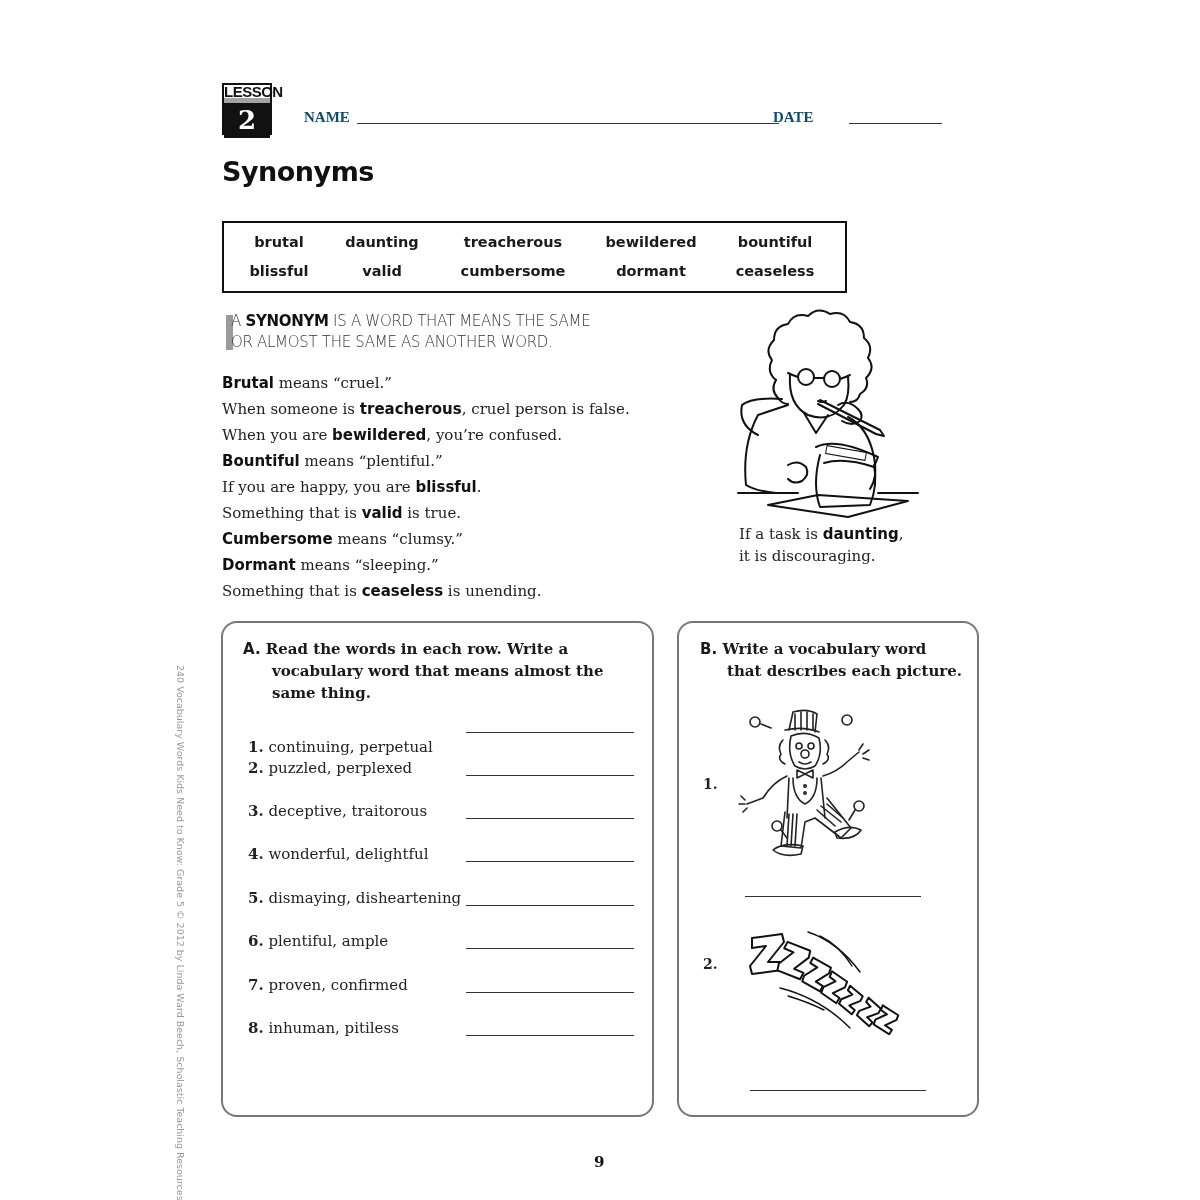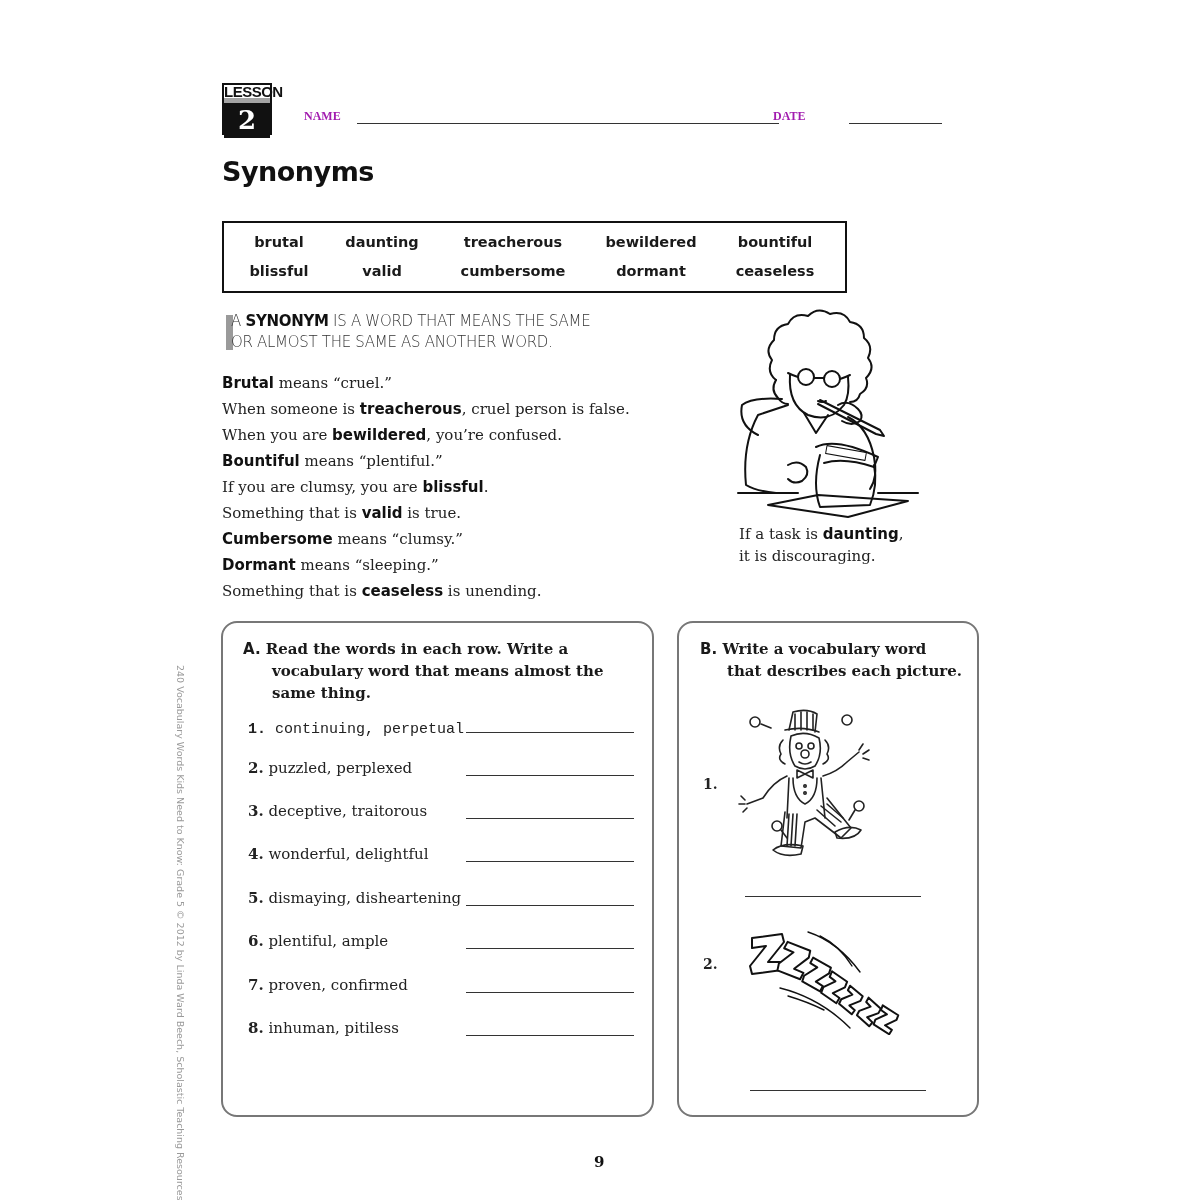--- a/index.html
+++ b/index.html
@@ -16,21 +16,21 @@
   }
   .lesson-badge .lesson-word {
     display: block; background: #fff; color: #111; font-family: "Liberation Sans", sans-serif;
     font-weight: bold; font-size: 15px; letter-spacing: -0.5px; line-height: 13px;
     border-bottom: 5px solid #a3a3a3;
   }
   .lesson-badge .lesson-num {
     display: block; background: #111; color: #fff; font-family: "DejaVu Serif", serif; font-weight: bold;
     font-size: 26px; text-align: center; line-height: 35px; height: 35px;
   }
-  .field-label { font-family: "Liberation Serif", serif; font-weight: bold; font-size: 12px; color: #a21caf; }
+  .field-label { font-family: "Liberation Serif", serif; font-weight: bold; font-size: 15px; color: #0c4a6e; }
   .field-line { border-bottom: 1px solid #333; height: 0; }
 
   .page-title {
     left: 222px; top: 156px; font-family: "DejaVu Sans", sans-serif; font-weight: bold; font-size: 27px;
     letter-spacing: -0.5px; color: #111;
   }
 
   
   .word-box {
     left: 222px; top: 221px; width: 625px; height: 72px; border: 2.5px solid #111; box-sizing: border-box;
@@ -120,21 +120,21 @@
 <div class="abs def-note">
   <span>A </span><b>SYNONYM</b><span> IS A WORD THAT MEANS THE SAME</span><br>
   <span>OR ALMOST THE SAME AS ANOTHER WORD.</span>
 </div>
 
 <div class="abs sentences">
   <div class="sentence"><span></span><b>Brutal</b><span> means “cruel.”</span></div>
   <div class="sentence"><span>When someone is </span><b>treacherous</b><span>, cruel person is false.</span></div>
   <div class="sentence"><span>When you are </span><b>bewildered</b><span>, you’re confused.</span></div>
   <div class="sentence"><span></span><b>Bountiful</b><span> means “plentiful.”</span></div>
-  <div class="sentence"><span>If you are clumsy, you are </span><b>blissful</b><span>.</span></div>
+  <div class="sentence"><span>If you are happy, you are </span><b>blissful</b><span>.</span></div>
   <div class="sentence"><span>Something that is </span><b>valid</b><span> is true.</span></div>
   <div class="sentence"><span></span><b>Cumbersome</b><span> means “clumsy.”</span></div>
   <div class="sentence"><span></span><b>Dormant</b><span> means “sleeping.”</span></div>
   <div class="sentence"><span>Something that is </span><b>ceaseless</b><span> is unending.</span></div>
 </div>
 
 <svg class="abs illus-teacher" viewBox="0 0 200 215">
   <g fill="none" stroke="#111" stroke-width="2" stroke-linecap="round" stroke-linejoin="round">
 
     <path d="M48 75 q-10 -8 -4 -20 q-8 -10 2 -20 q0 -14 14 -16 q6 -12 20 -8 q10 -10 22 -2 q14 -4 20 8 q14 2 14 16 q10 8 4 20 q8 10 -2 20 q4 10 -6 16 q-2 8 -10 8"></path>
@@ -176,21 +176,21 @@
 </div>
 
 <div class="abs panel panel-a"></div>
 <div class="abs instr instr-a">
   <span class="letter">A.</span>
   <span>Read the words in each row. Write a</span>
   <span class="cont">vocabulary word that means almost the</span>
   <span class="cont">same thing.</span>
 </div>
 
-<div class="item" style="top:721px;font-family:Liberation Mono, monospace;"><span class="num">1.</span> <span>continuing, perpetual</span></div>
+<div class="item" style="top:738px;"><span class="num">1.</span> <span>continuing, perpetual</span></div>
 <div class="answer-line" style="top:732px;"></div>
 <div class="item" style="top:759px;"><span class="num">2.</span> <span>puzzled, perplexed</span></div>
 <div class="answer-line" style="top:775px;"></div>
 <div class="item" style="top:802px;"><span class="num">3.</span> <span>deceptive, traitorous</span></div>
 <div class="answer-line" style="top:818px;"></div>
 <div class="item" style="top:845px;"><span class="num">4.</span> <span>wonderful, delightful</span></div>
 <div class="answer-line" style="top:861px;"></div>
 <div class="item" style="top:889px;"><span class="num">5.</span> <span>dismaying, disheartening</span></div>
 <div class="answer-line" style="top:905px;"></div>
 <div class="item" style="top:932px;"><span class="num">6.</span> <span>plentiful, ample</span></div>

